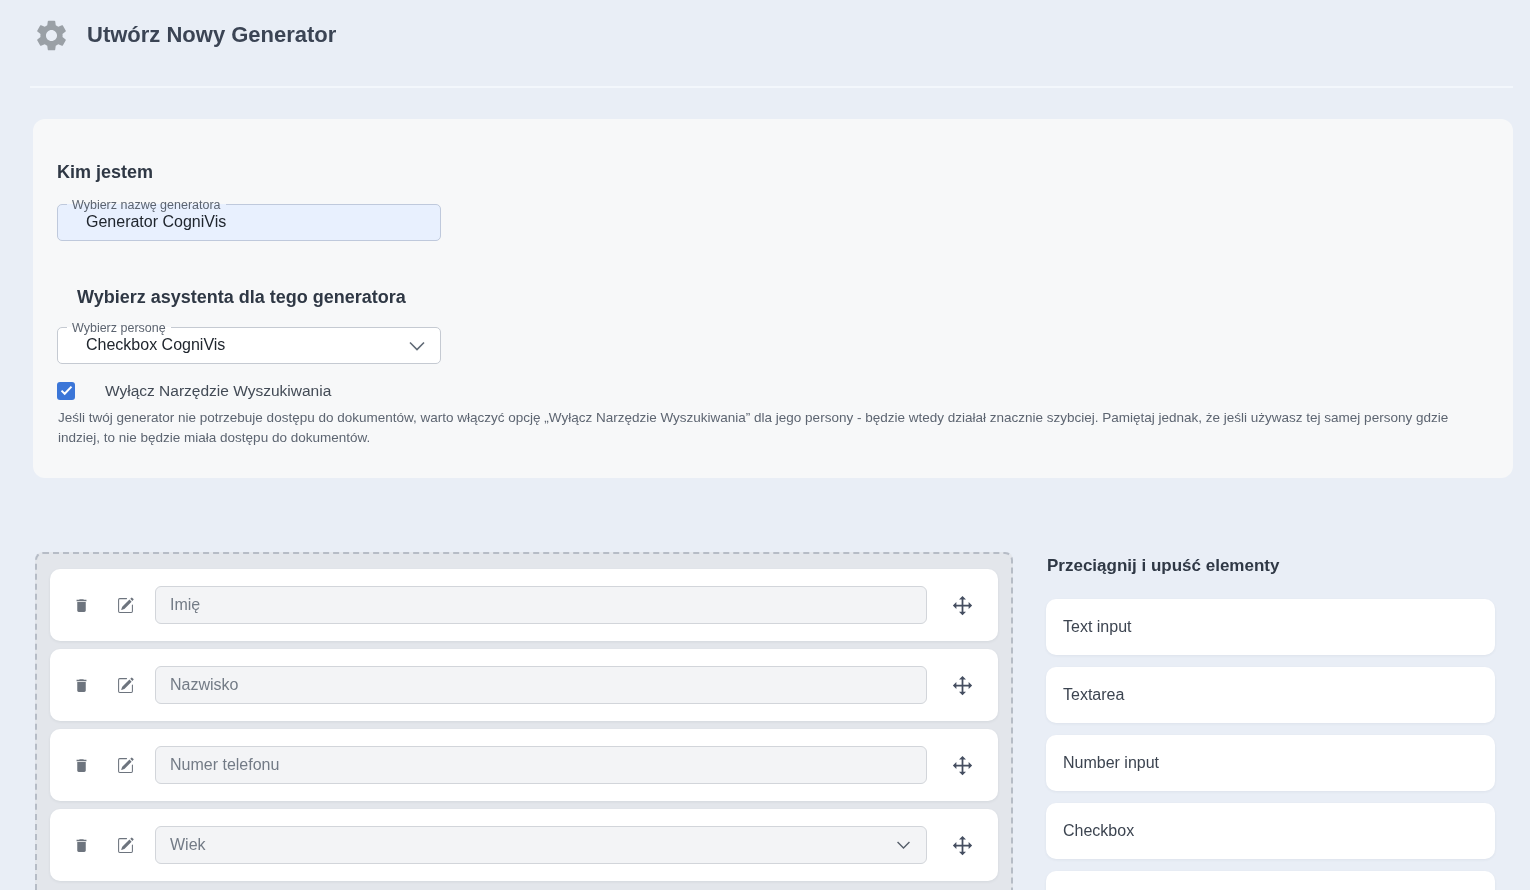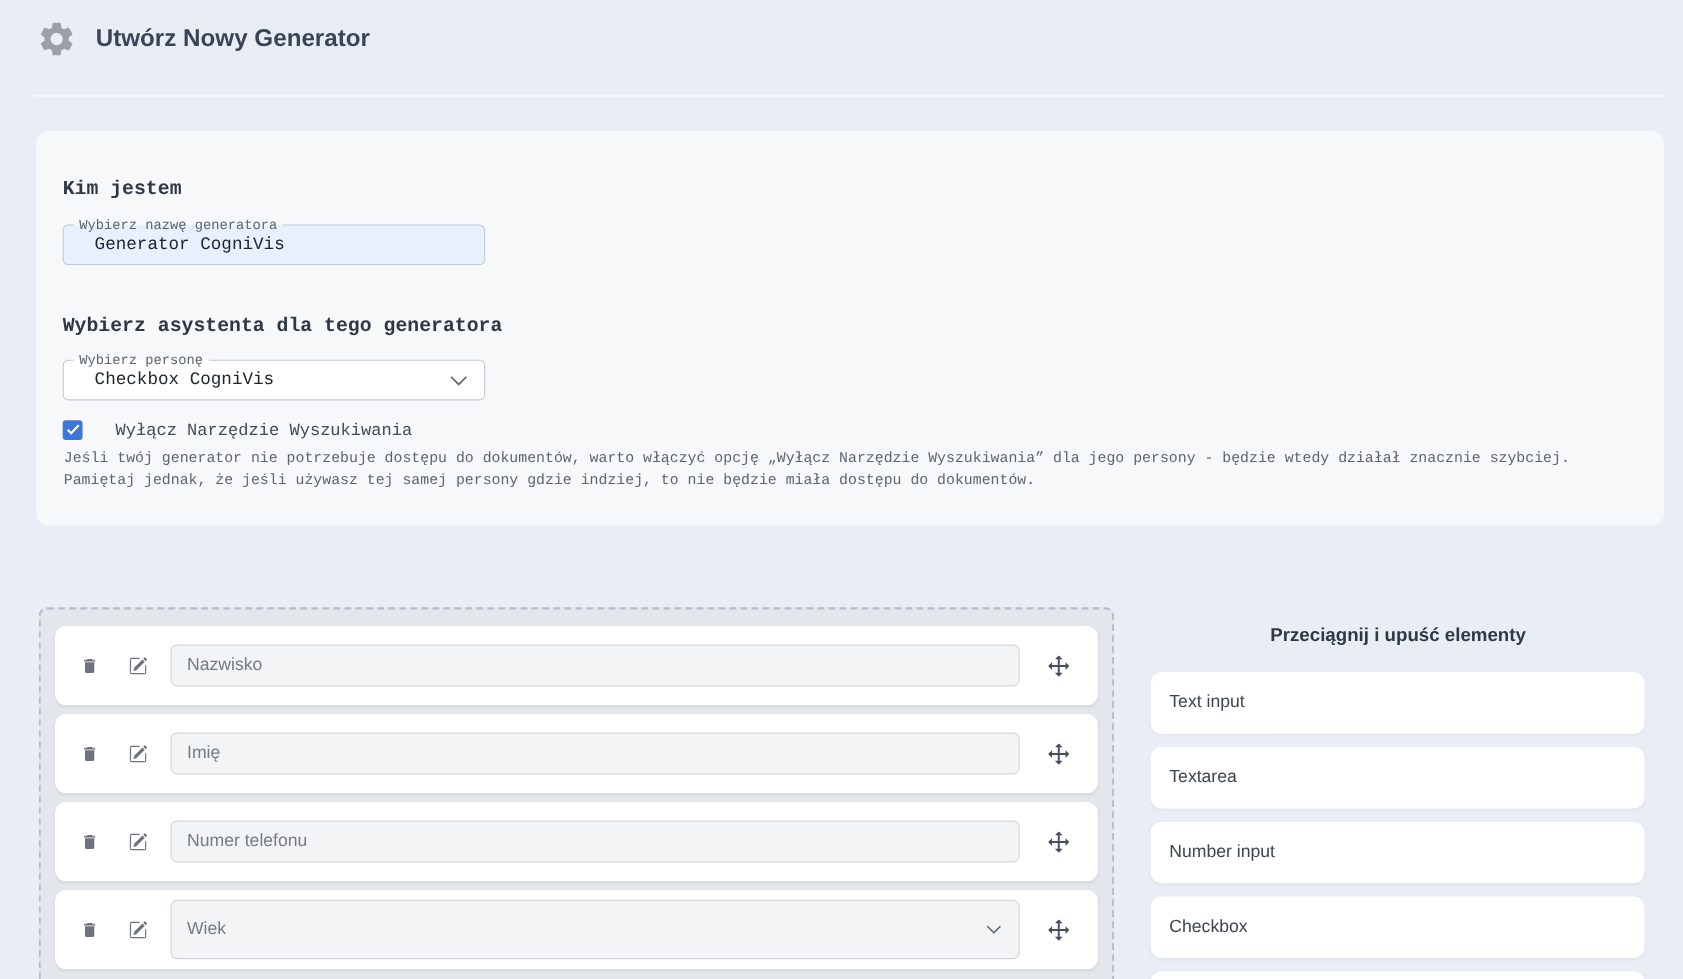--- a/index.html
+++ b/index.html
@@ -13,41 +13,41 @@
 
   
   .header { height: 70px; display: flex; align-items: center; padding-left: 33px; gap: 17px; }
   .gear { width: 37px; height: 37px; }
   .page-title { font-size: 22px; font-weight: 700; color: #3b4454; }
   .divider { margin: 16px 17px 0 30px; border-top: 2px solid #f3f7fc; }
 
   
   .main-card {
     margin: 31px 17px 0 33px; width: 1480px; height: 359px;
-    background: #f7f8f9; border-radius: 12px; padding: 28px 24px; font-family: Liberation Mono, monospace;
+    background: #f7f8f9; border-radius: 12px; padding: 28px 24px;
   }
   .section-heading { font-size: 18px; font-weight: 700; color: #2f3845; line-height: 21px; }
 
   .ofield {
     position: relative; width: 384px; height: 37px;
     border-radius: 5px; display: flex; align-items: center; padding: 0 28px;
   }
   .ofield.autofill { background: #e8f0fe; border: 1px solid #bfc9dc; }
   .ofield.selectbox { background: #ffffff; border: 1px solid #c5cad2; }
   .flabel {
     position: absolute; top: -8px; left: 9px; padding: 0 5px;
     font-size: 12.5px; line-height: 16px; color: #5c6470; white-space: nowrap;
   }
   .ofield.autofill .flabel { background: linear-gradient(#f7f8f9 46%, #e8f0fe 46%); }
   .ofield.selectbox .flabel { background: linear-gradient(#f7f8f9 46%, #ffffff 46%); }
   .fvalue { font-size: 16px; color: #20262e; }
   .ofield .chev { position: absolute; right: 13px; top: 11px; }
 
   .name-field { margin-top: 21px; }
-  .assistant-heading { margin-top: 46px; }
+  .assistant-heading { margin-top: 46px; margin-left: 20px; }
   .persona-field { margin-top: 19px; }
 
   .checkbox-row { margin-top: 18px; display: flex; align-items: center; gap: 30px; }
   .checkbox {
     width: 18px; height: 18px; background: #3b76d8; border-radius: 3px;
     display: flex; align-items: center; justify-content: center; flex: none;
   }
   .checkbox-label { font-size: 15.5px; color: #434b56; }
   .help-text {
     margin: 8px 0 0 1px; font-size: 13.5px; line-height: 20px; color: #5d6571;
@@ -73,28 +73,28 @@
   .move-handle { margin-left: 25px; cursor: move; }
 
   .field-preview { flex: 1; position: relative; }
   .preview-input {
     width: 100%; height: 38px; background: #f3f4f6; border: 1px solid #d2d5da;
     border-radius: 6px; padding: 0 14px; font-size: 16px; color: #434b56;
     font-family: "Liberation Sans", "DejaVu Sans", sans-serif; outline: none;
   }
   .preview-input::placeholder { color: #737b86; opacity: 1; }
   .preview-select {
-    width: 100%; height: 54px; background: #f3f4f6; border: 1px solid #d2d5da;
+    width: 100%; height: 38px; background: #f3f4f6; border: 1px solid #d2d5da;
     border-radius: 6px; padding: 0 14px; font-size: 16px; color: #737b86;
     display: flex; align-items: center; justify-content: space-between; cursor: pointer;
   }
 
   
   .palette { width: 449px; }
-  .palette-heading { font-size: 17px; font-weight: 700; color: #2f3845; margin: 16px 0 0 1px; text-align: center; }
+  .palette-heading { font-size: 17px; font-weight: 700; color: #2f3845; margin: 4px 0 0 1px; }
   .palette-items { margin-top: 23px; }
   .palette-item {
     height: 56px; background: #ffffff; border-radius: 10px; margin-bottom: 12px;
     display: flex; align-items: center; padding-left: 17px;
     font-size: 16px; color: #3c4450; cursor: grab;
     box-shadow: 0 1px 3px rgba(40,50,70,0.06);
     text-align: center;
   }
 </style>
 </head>
@@ -150,43 +150,43 @@
             <path d="M6 19c0 1.1.9 2 2 2h8c1.1 0 2-.9 2-2V7H6v12zM19 4h-3.5l-1-1h-5l-1 1H5v2h14V4z"></path>
           </svg>
       </button>
       <button class="icon-btn edit-btn">
         <svg width="17" height="17" viewBox="0 0 16 16" fill="#6d747e">
             <path d="M15.502 1.94a.5.5 0 0 1 0 .706L14.459 3.69l-2-2L13.502.646a.5.5 0 0 1 .707 0l1.293 1.293zm-1.75 2.456-2-2L4.939 9.21a.5.5 0 0 0-.121.196l-.805 2.414a.25.25 0 0 0 .316.316l2.414-.805a.5.5 0 0 0 .196-.12l6.813-6.814z"></path>
             <path d="M1 13.5A1.5 1.5 0 0 0 2.5 15h11a1.5 1.5 0 0 0 1.5-1.5v-6a.5.5 0 0 0-1 0v6a.5.5 0 0 1-.5.5h-11a.5.5 0 0 1-.5-.5v-11a.5.5 0 0 1 .5-.5H9a.5.5 0 0 0 0-1H2.5A1.5 1.5 0 0 0 1 2.5v11z"></path>
           </svg>
       </button>
       <div class="field-preview">
+        <input class="preview-input" type="text" placeholder="Imię" style="">
+      </div>
+      <span class="icon-btn move-handle">
+        <svg width="21" height="21" viewBox="0 0 24 24" fill="#454e60">
+            <path d="M12 1 L16 5 H13 V11 H19 V8 L23 12 L19 16 V13 H13 V19 H16 L12 23 L8 19 H11 V13 H5 V16 L1 12 L5 8 V11 H11 V5 H8 Z"></path>
+          </svg>
+      </span>
+    </div>
+
+    <div class="frow">
+      <button class="icon-btn trash-btn">
+        <svg width="17" height="19" viewBox="0 0 24 24" fill="#6d747e">
+            <path d="M6 19c0 1.1.9 2 2 2h8c1.1 0 2-.9 2-2V7H6v12zM19 4h-3.5l-1-1h-5l-1 1H5v2h14V4z"></path>
+          </svg>
+      </button>
+      <button class="icon-btn edit-btn">
+        <svg width="17" height="17" viewBox="0 0 16 16" fill="#6d747e">
+            <path d="M15.502 1.94a.5.5 0 0 1 0 .706L14.459 3.69l-2-2L13.502.646a.5.5 0 0 1 .707 0l1.293 1.293zm-1.75 2.456-2-2L4.939 9.21a.5.5 0 0 0-.121.196l-.805 2.414a.25.25 0 0 0 .316.316l2.414-.805a.5.5 0 0 0 .196-.12l6.813-6.814z"></path>
+            <path d="M1 13.5A1.5 1.5 0 0 0 2.5 15h11a1.5 1.5 0 0 0 1.5-1.5v-6a.5.5 0 0 0-1 0v6a.5.5 0 0 1-.5.5h-11a.5.5 0 0 1-.5-.5v-11a.5.5 0 0 1 .5-.5H9a.5.5 0 0 0 0-1H2.5A1.5 1.5 0 0 0 1 2.5v11z"></path>
+          </svg>
+      </button>
+      <div class="field-preview">
         <input class="preview-input" type="text" placeholder="Nazwisko" style="">
-      </div>
-      <span class="icon-btn move-handle">
-        <svg width="21" height="21" viewBox="0 0 24 24" fill="#454e60">
-            <path d="M12 1 L16 5 H13 V11 H19 V8 L23 12 L19 16 V13 H13 V19 H16 L12 23 L8 19 H11 V13 H5 V16 L1 12 L5 8 V11 H11 V5 H8 Z"></path>
-          </svg>
-      </span>
-    </div>
-
-    <div class="frow">
-      <button class="icon-btn trash-btn">
-        <svg width="17" height="19" viewBox="0 0 24 24" fill="#6d747e">
-            <path d="M6 19c0 1.1.9 2 2 2h8c1.1 0 2-.9 2-2V7H6v12zM19 4h-3.5l-1-1h-5l-1 1H5v2h14V4z"></path>
-          </svg>
-      </button>
-      <button class="icon-btn edit-btn">
-        <svg width="17" height="17" viewBox="0 0 16 16" fill="#6d747e">
-            <path d="M15.502 1.94a.5.5 0 0 1 0 .706L14.459 3.69l-2-2L13.502.646a.5.5 0 0 1 .707 0l1.293 1.293zm-1.75 2.456-2-2L4.939 9.21a.5.5 0 0 0-.121.196l-.805 2.414a.25.25 0 0 0 .316.316l2.414-.805a.5.5 0 0 0 .196-.12l6.813-6.814z"></path>
-            <path d="M1 13.5A1.5 1.5 0 0 0 2.5 15h11a1.5 1.5 0 0 0 1.5-1.5v-6a.5.5 0 0 0-1 0v6a.5.5 0 0 1-.5.5h-11a.5.5 0 0 1-.5-.5v-11a.5.5 0 0 1 .5-.5H9a.5.5 0 0 0 0-1H2.5A1.5 1.5 0 0 0 1 2.5v11z"></path>
-          </svg>
-      </button>
-      <div class="field-preview">
-        <input class="preview-input" type="text" placeholder="Imię" style="">
       </div>
       <span class="icon-btn move-handle">
         <svg width="21" height="21" viewBox="0 0 24 24" fill="#454e60">
             <path d="M12 1 L16 5 H13 V11 H19 V8 L23 12 L19 16 V13 H13 V19 H16 L12 23 L8 19 H11 V13 H5 V16 L1 12 L5 8 V11 H11 V5 H8 Z"></path>
           </svg>
       </span>
     </div>
 
     <div class="frow">
       <button class="icon-btn trash-btn">

